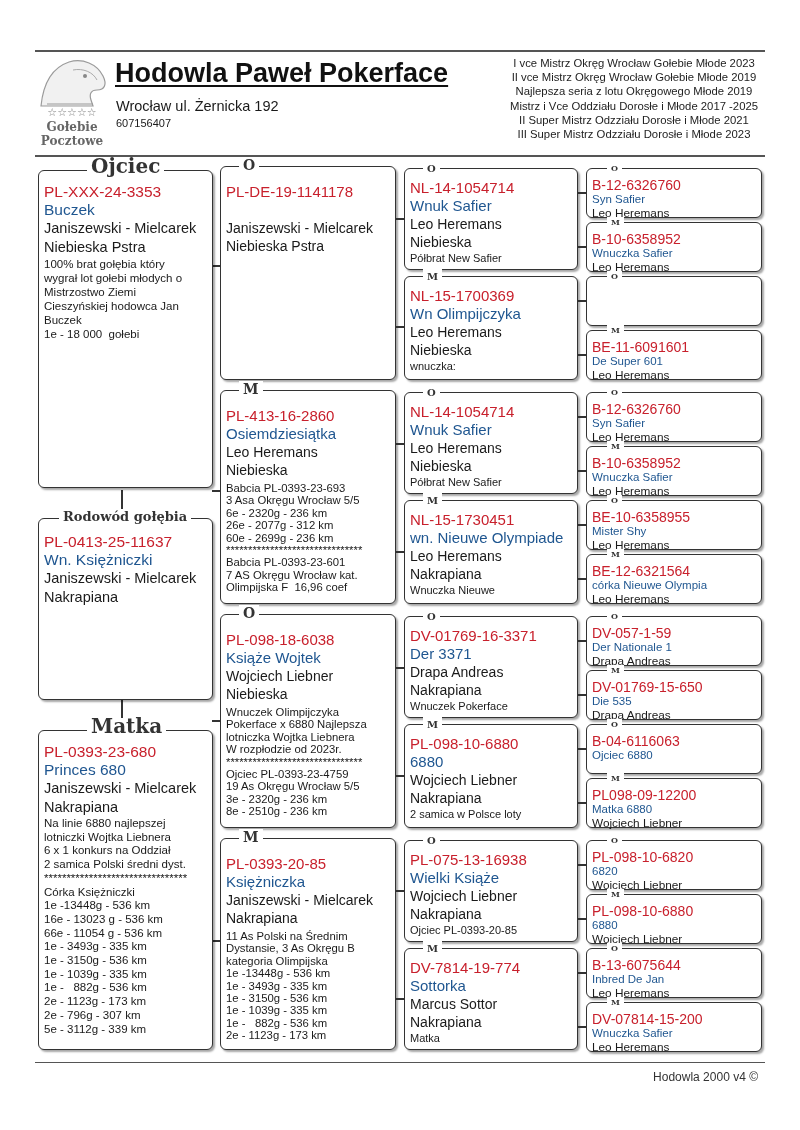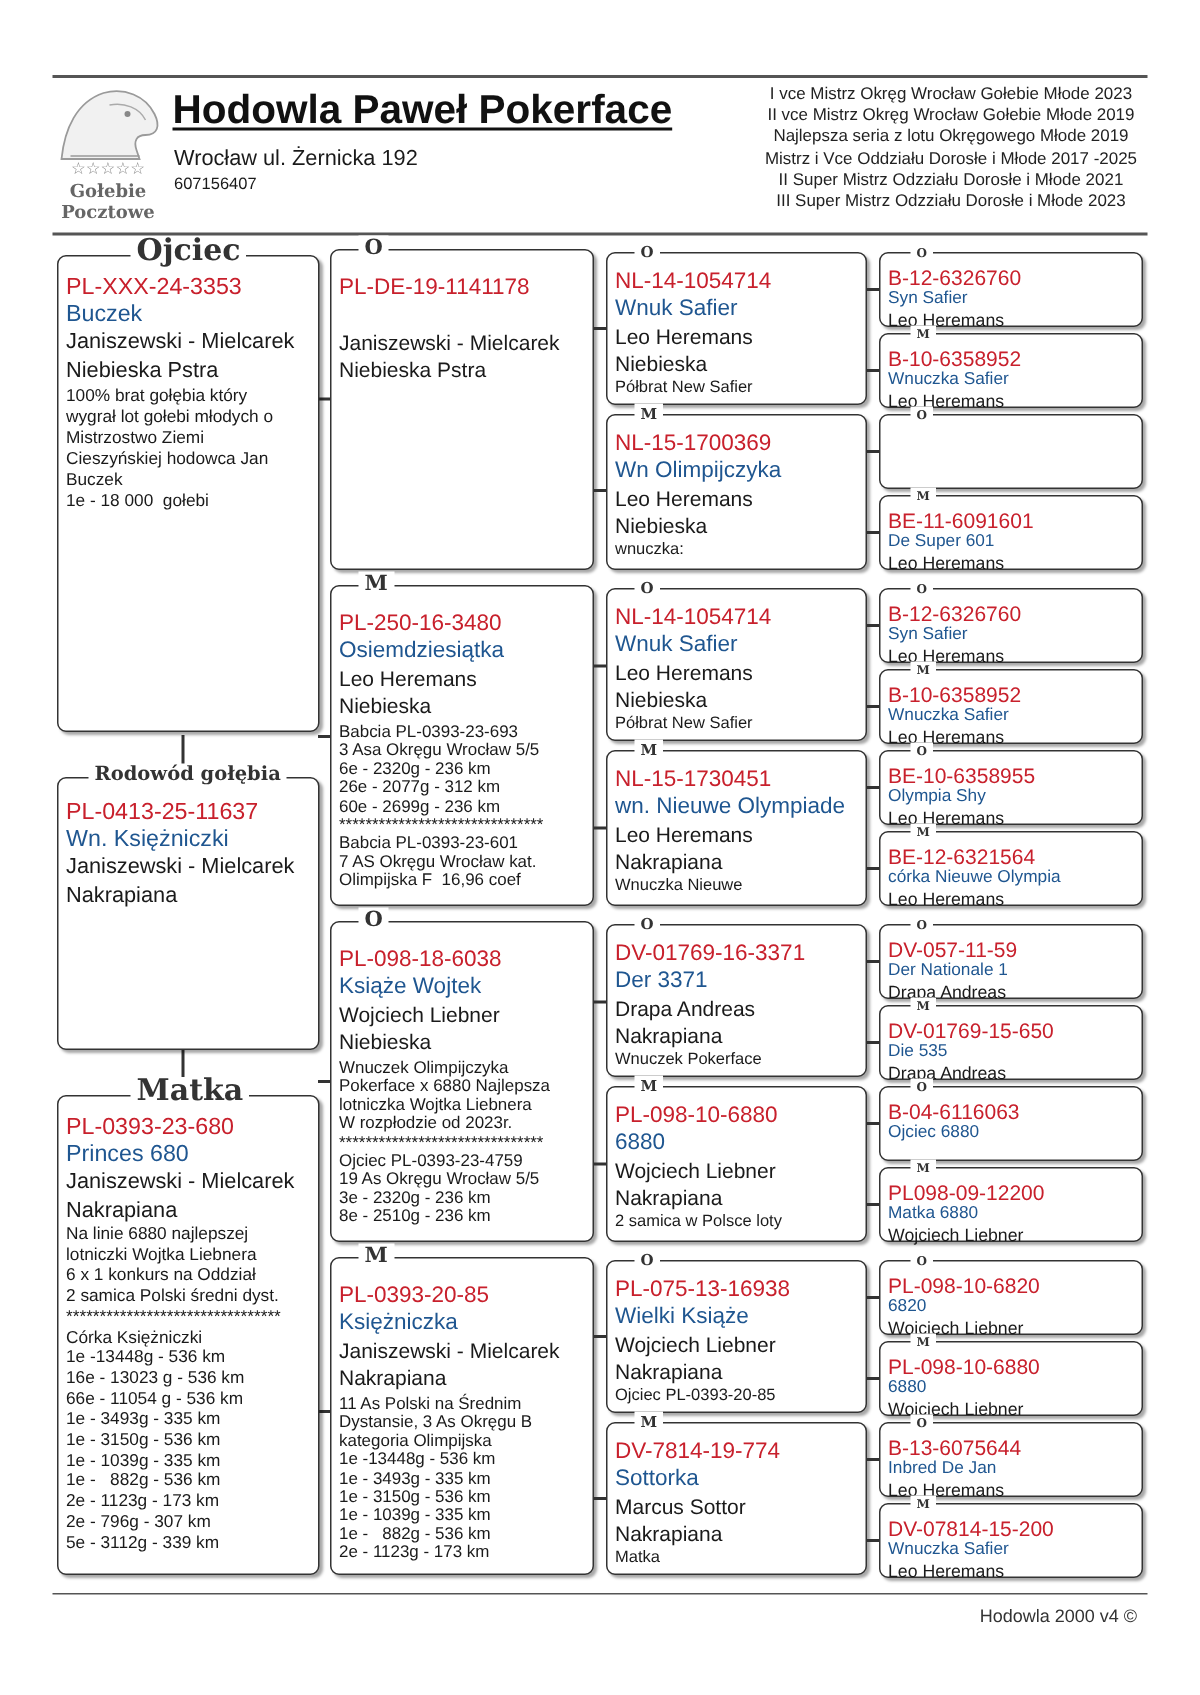--- a/index.html
+++ b/index.html
@@ -130,21 +130,21 @@
   <div class="content">
     <span class="row ring" style="margin-top:4px;">PL-DE-19-1141178</span>
     <span class="row name">&nbsp;</span>
     <span class="row own">Janiszewski - Mielcarek</span>
     <span class="row color">Niebieska Pstra</span>
   </div>
 </div>
 <div class="box c2" style="left:220px; top:390px; width:176px; height:214px;">
   <span class="legend" style="left:18px; font-size:14px;">M</span>
   <div class="content">
-    <span class="row ring" style="margin-top:4px;">PL-250-16-3480</span>
+    <span class="row ring" style="margin-top:4px;">PL-413-16-2860</span>
     <span class="row name">Osiemdziesiątka</span>
     <span class="row own">Leo Heremans</span>
     <span class="row color">Niebieska</span>
     <span class="row notes">Babcia PL-0393-23-693
 3 Asa Okręgu Wrocław 5/5
 6e - 2320g - 236 km
 26e - 2077g - 312 km
 60e - 2699g - 236 km
 *******************************
 Babcia PL-0393-23-601
@@ -336,36 +336,36 @@
   <div class="content">
     <span class="row ring">B-10-6358952</span>
     <span class="row name">Wnuczka Safier</span>
     <span class="row own">Leo Heremans</span>
   </div>
 </div>
 <div class="box c4" style="left:586px; top:500px; width:176px; height:50px;">
   <span class="legend" style="left:20px; font-size:8px; top:-6px; line-height:10px;">O</span>
   <div class="content">
     <span class="row ring">BE-10-6358955</span>
-    <span class="row name">Olympia Shy</span>
+    <span class="row name">Mister Shy</span>
     <span class="row own">Leo Heremans</span>
   </div>
 </div>
 <div class="box c4" style="left:586px; top:554px; width:176px; height:50px;">
   <span class="legend" style="left:20px; font-size:8px; top:-6px; line-height:10px;">M</span>
   <div class="content">
     <span class="row ring">BE-12-6321564</span>
     <span class="row name">córka Nieuwe Olympia</span>
     <span class="row own">Leo Heremans</span>
   </div>
 </div>
 <div class="box c4" style="left:586px; top:616px; width:176px; height:50px;">
   <span class="legend" style="left:20px; font-size:8px; top:-6px; line-height:10px;">O</span>
   <div class="content">
-    <span class="row ring">DV-057-11-59</span>
+    <span class="row ring">DV-057-1-59</span>
     <span class="row name">Der Nationale 1</span>
     <span class="row own">Drapa Andreas</span>
   </div>
 </div>
 <div class="box c4" style="left:586px; top:670px; width:176px; height:50px;">
   <span class="legend" style="left:20px; font-size:8px; top:-6px; line-height:10px;">M</span>
   <div class="content">
     <span class="row ring">DV-01769-15-650</span>
     <span class="row name">Die 535</span>
     <span class="row own">Drapa Andreas</span>

